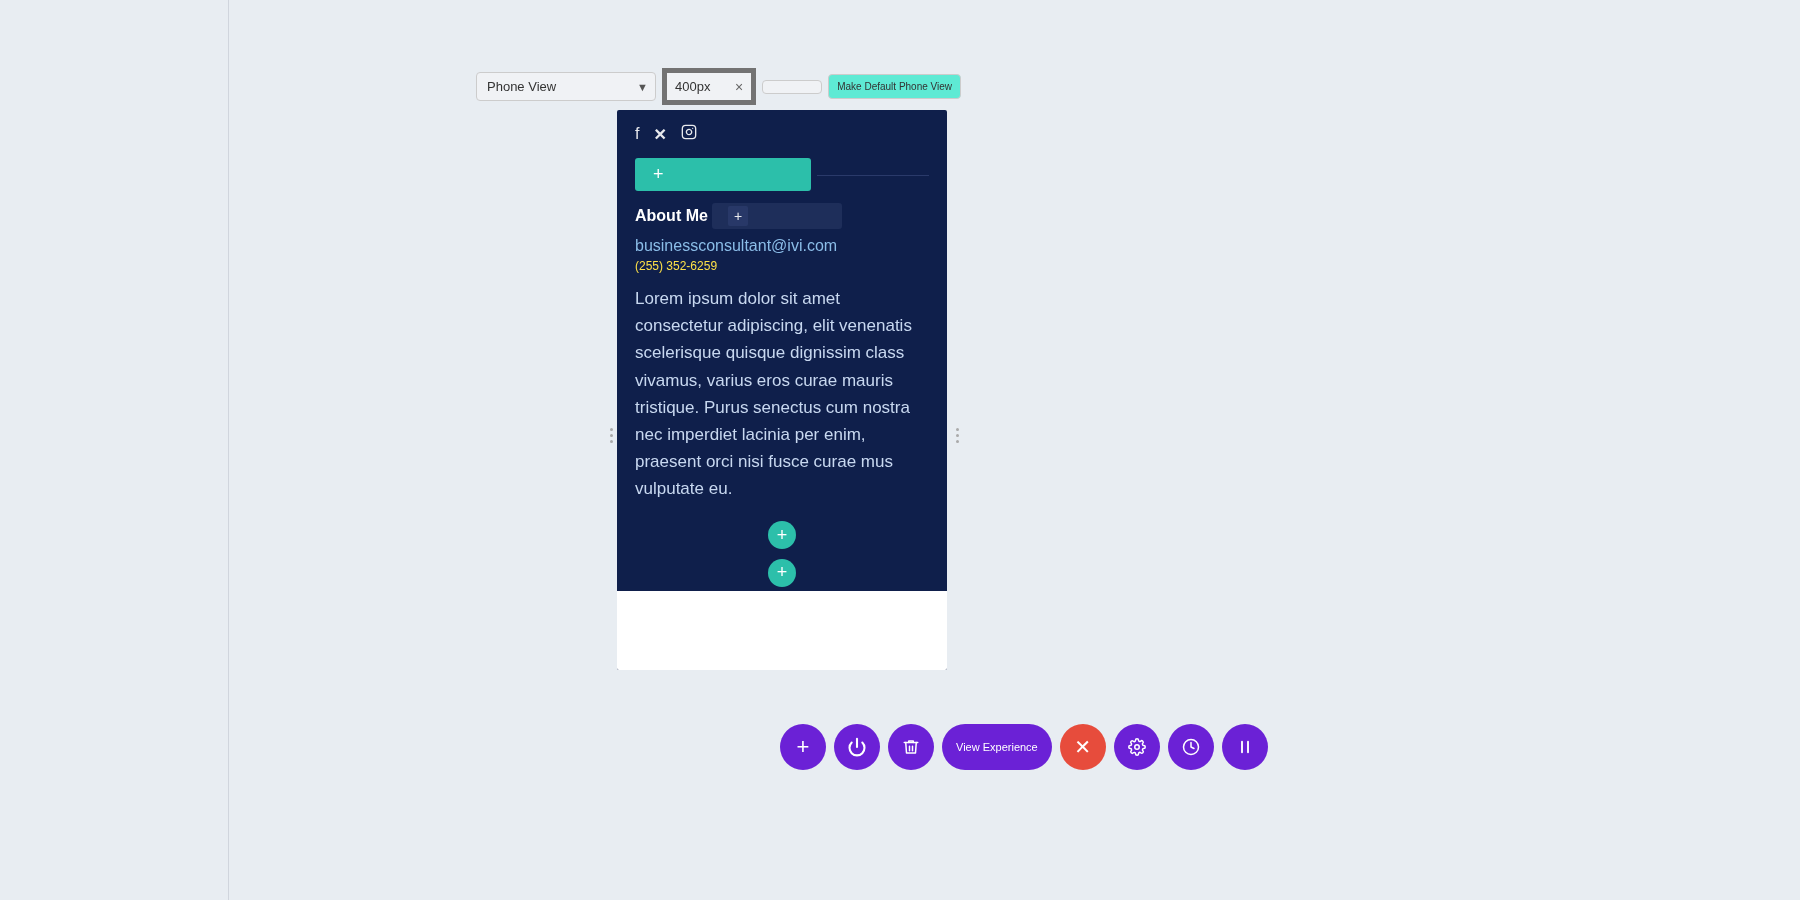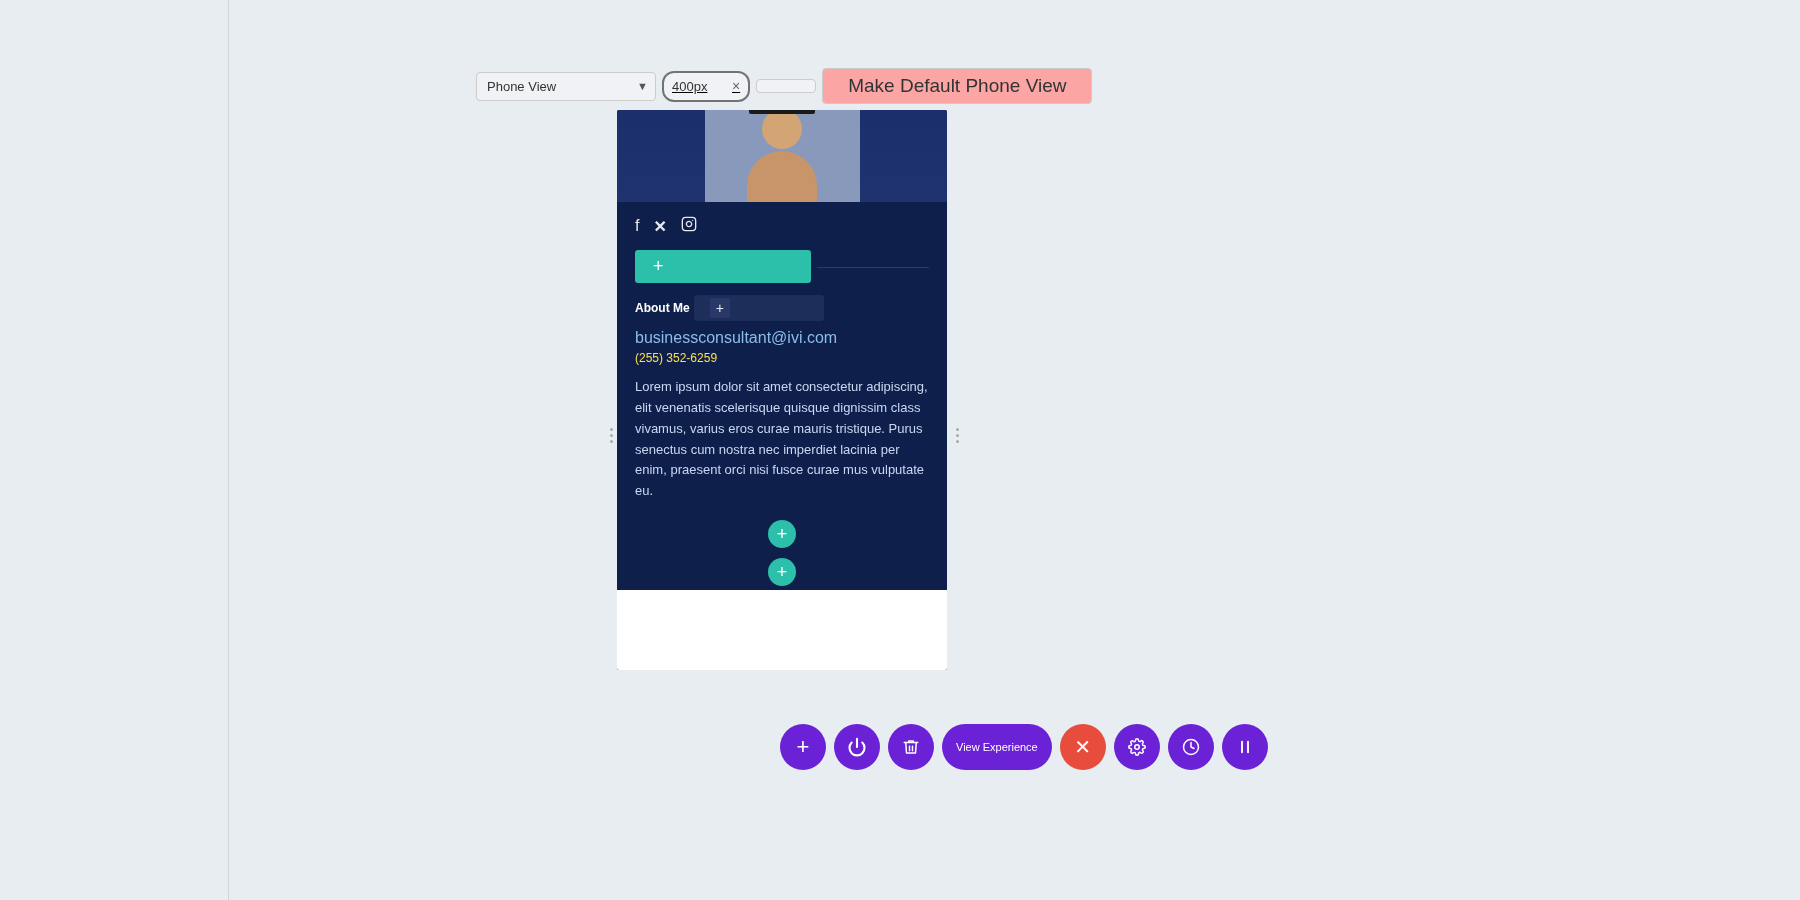--- a/index.html
+++ b/index.html
@@ -41,24 +41,23 @@
       position: absolute;
       right: 8px;
       pointer-events: none;
       font-size: 11px;
       color: #555;
     }
     .toolbar-px-wrap {
       display: flex;
       align-items: center;
       background: #f0f2f5;
-      border: 2px solid #737373;
-      border-radius: 12px;
+      border: 5px solid #737373;
+      border-radius: 0;
       overflow: hidden;
-      text-decoration: underline;
     }
     .toolbar-px-input {
       border: none;
       background: transparent;
       padding: 6px 8px;
       font-size: 13px;
       width: 60px;
       outline: none;
       color: #333;
     }
@@ -74,25 +73,25 @@
     .toolbar-px-extra {
       background: #f0f2f5;
       border: 1px solid #ccc;
       border-radius: 4px;
       padding: 6px 10px;
       width: 60px;
       font-size: 13px;
       color: #888;
     }
     .toolbar-btn {
-      background: #fca5a5;
+      background: #5eead4;
       border: 1px solid #ccc;
       border-radius: 4px;
-      padding: 6px 25px;
-      font-size: 19px;
+      padding: 6px 8px;
+      font-size: 10px;
       color: #333;
       cursor: pointer;
       white-space: nowrap;
     }
 
     
     .phone-preview {
       position: absolute;
       top: 110px;
       left: 617px;
@@ -242,21 +241,21 @@
     .about-section {
       padding: 4px 18px 8px;
     }
     .about-title-row {
       display: flex;
       align-items: center;
       margin-bottom: 8px;
     }
     .about-title {
       color: #fff;
-      font-size: 12px;
+      font-size: 16px;
       font-weight: 600;
     }
     .about-title-add-btn {
       background: #2a3a6a;
       border: none;
       color: #fff;
       font-size: 14px;
       cursor: pointer;
       padding: 2px 6px;
       margin-left: 6px;
@@ -277,21 +276,21 @@
       margin-bottom: 4px;
     }
     .contact-phone {
       color: #fde047;
       font-size: 12px;
       margin-bottom: 12px;
     }
 
     .lorem-text {
       color: #c8d8f0;
-      font-size: 13px;
+      font-size: 17px;
       line-height: 1.6;
     }
 
     
     .add-block-btn-wrap {
       display: flex;
       justify-content: center;
       padding: 10px 0 6px;
     }
     .add-block-btn {

